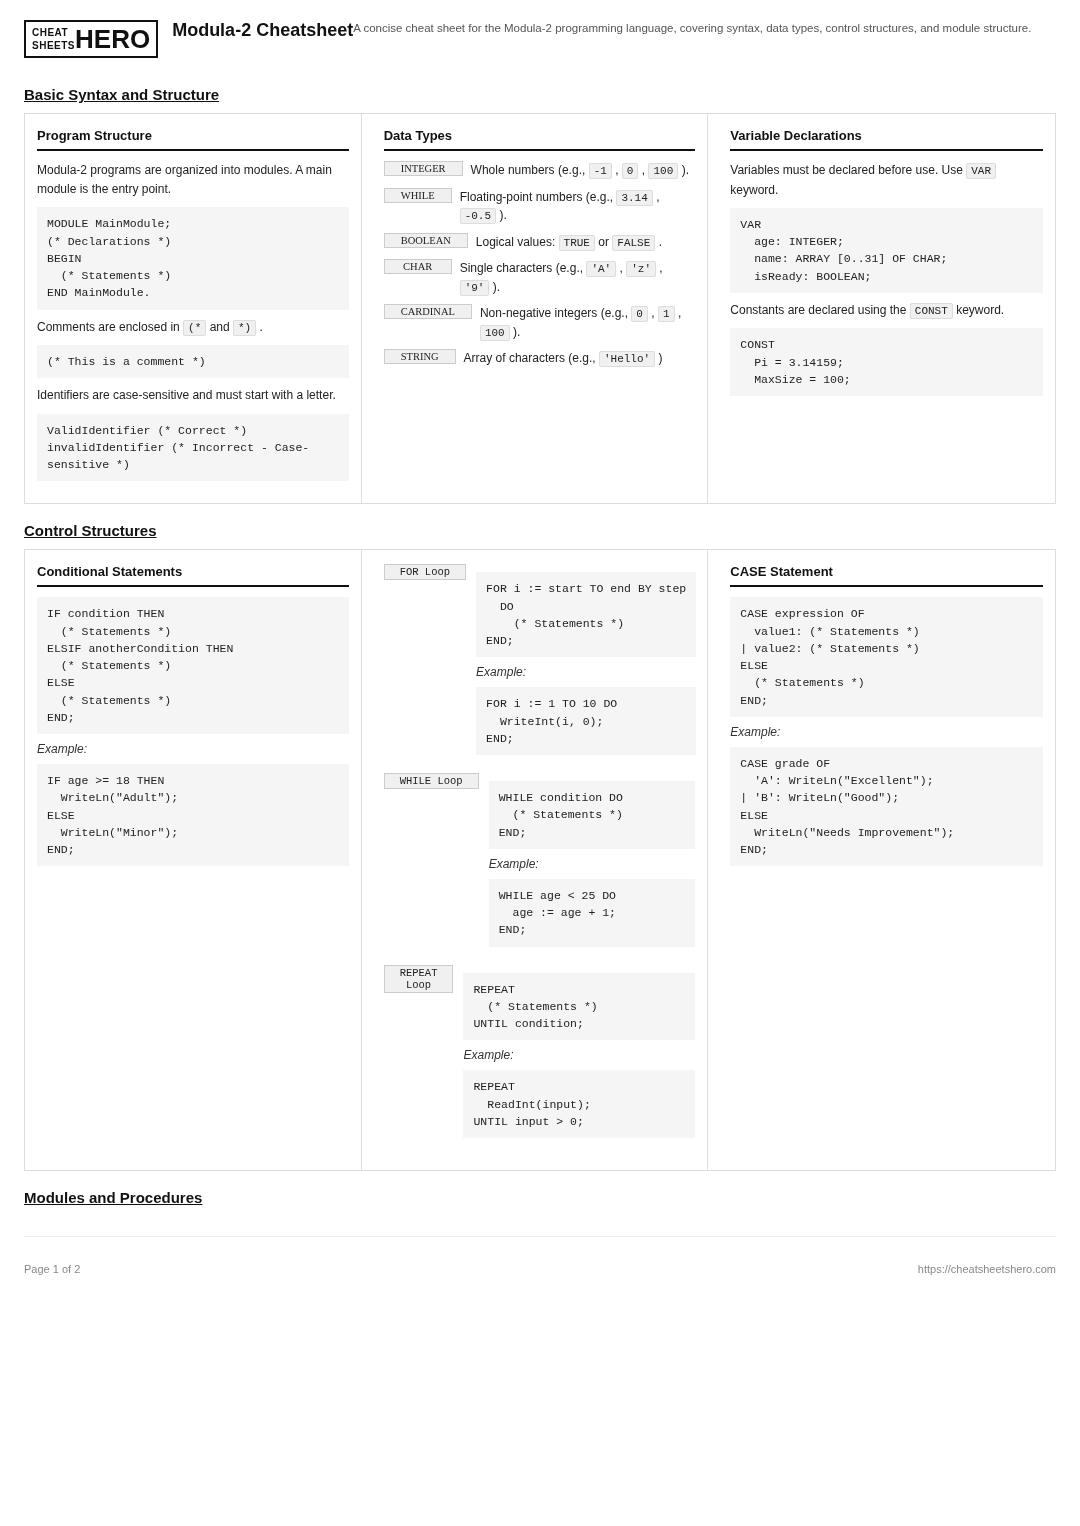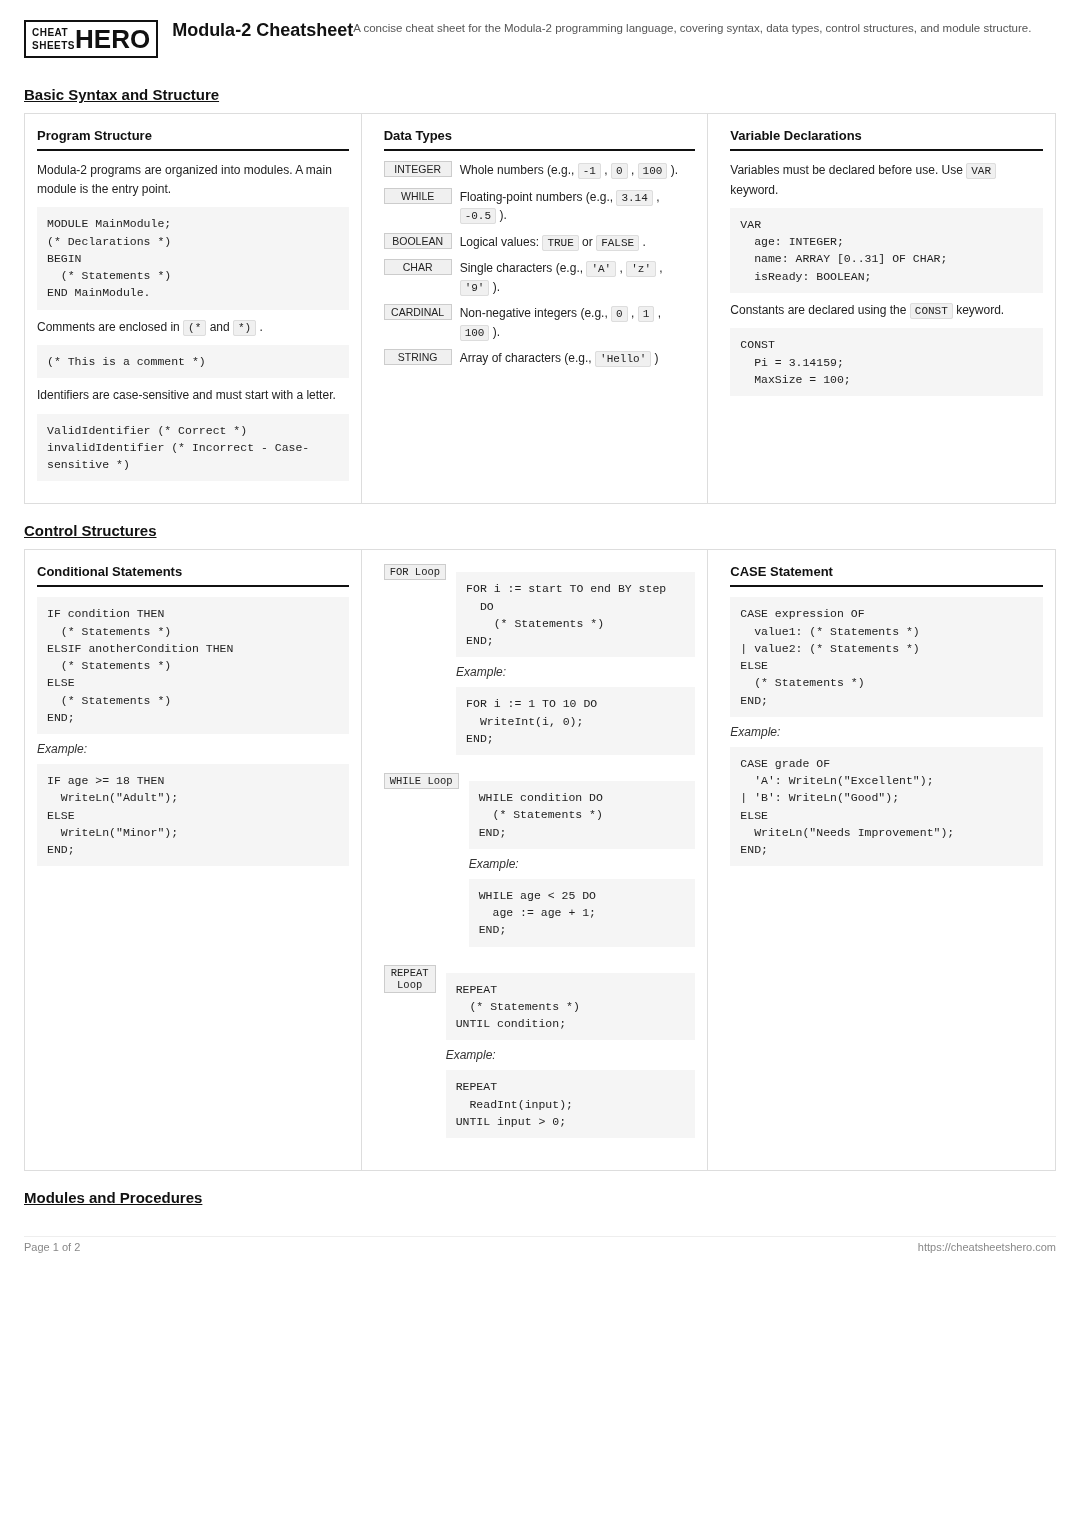--- a/index.html
+++ b/index.html
@@ -111,61 +111,61 @@
       margin-bottom: 6px;
     }
     
     .dt-row {
       display: flex;
       align-items: flex-start;
       margin-bottom: 8px;
       gap: 8px;
     }
     .dt-type {
-      font-family: Liberation Sans, sans-serif;
+      font-family: Liberation Serif, serif;
       font-size: 10.5px;
       background: #f0f0f0;
       border: 1px solid #ccc;
-      padding: 1px 6px;
+      padding: 1px 16px;
       min-width: 68px;
       text-align: center;
       flex-shrink: 0;
     }
     .dt-desc {
       font-size: 12px;
       line-height: 1.5;
       flex: 1;
     }
     
     .footer {
       display: flex;
       justify-content: space-between;
       align-items: center;
       margin-top: 30px;
-      padding-top: 4px;
+      padding-top: 26px;
       border-top: 1px solid #eee;
       font-size: 11px;
       color: #888;
     }
     .footer a {
       color: #888;
       text-decoration: none;
     }
     
     .loop-row {
       display: flex;
       gap: 10px;
       margin-bottom: 10px;
     }
     .loop-label {
       font-family: 'Courier New', monospace;
       font-size: 10.5px;
       background: #f0f0f0;
       border: 1px solid #ccc;
-      padding: 1px 5px;
+      padding: 1px 15px;
       min-width: 52px;
       text-align: center;
       flex-shrink: 0;
       height: fit-content;
     }
     .loop-content {
       flex: 1;
     }
     .example-label {
       font-size: 12px;

